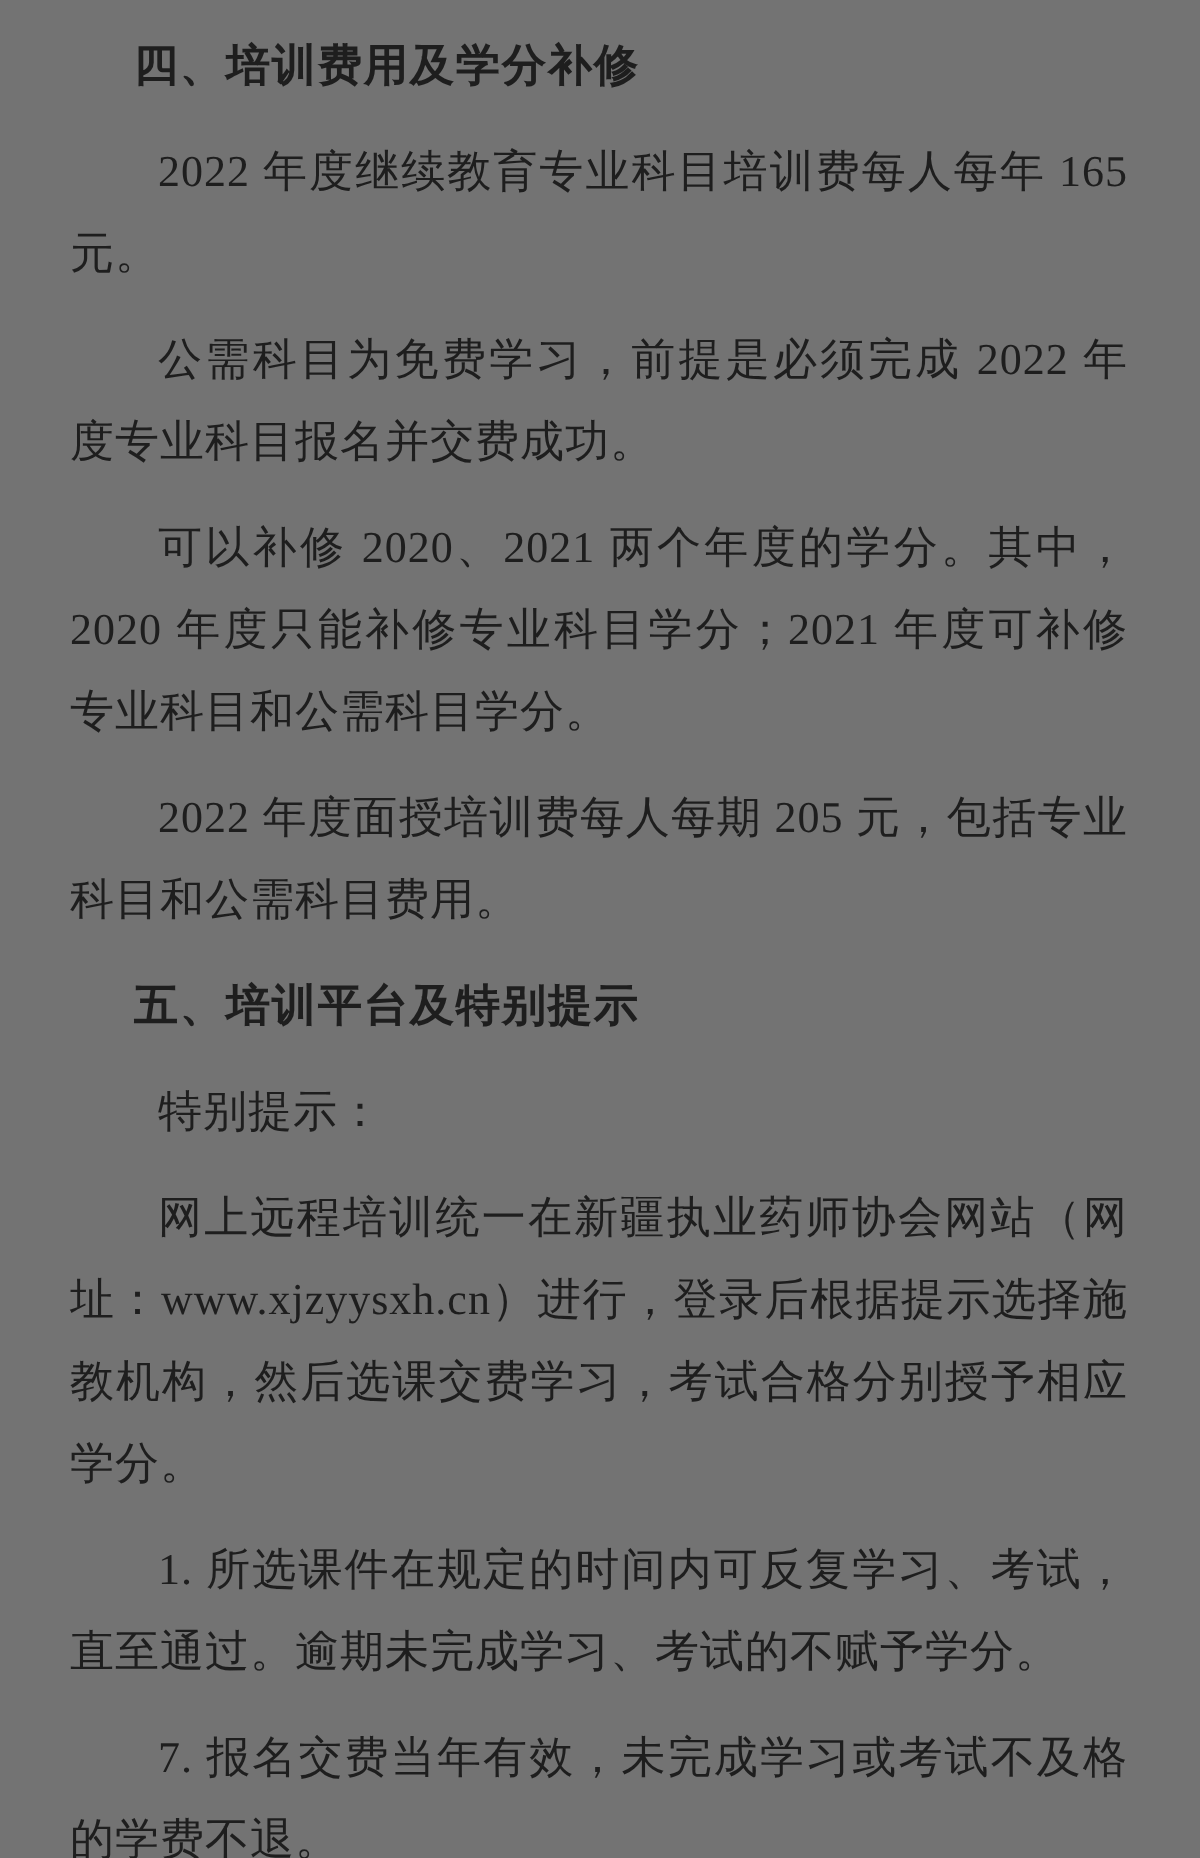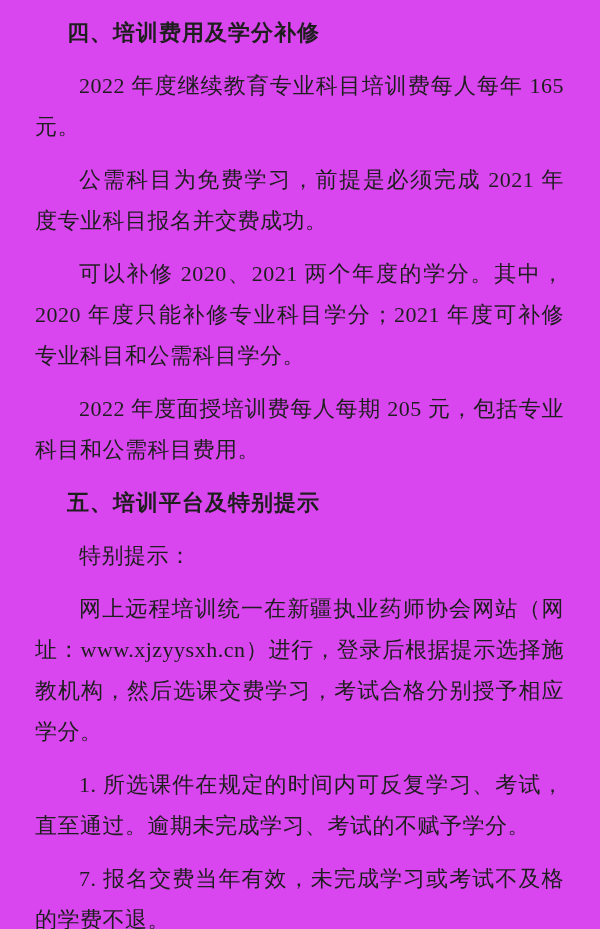--- a/index.html
+++ b/index.html
@@ -31,26 +31,26 @@
     margin: 0;
     text-indent: 2em;
     font-size: 22px;
     font-weight: bold;
     letter-spacing: 1px;
   }
 </style>
 </head>
 <body>
 
-<div class="page" style="background: #d946ef; color: rgb(30, 30, 30);">
+<div class="page" style="background: #737373; color: rgb(30, 30, 30);">
   <h2 class="heading">四、培训费用及学分补修</h2>
 
   <p class="para">2022 年度继续教育专业科目培训费每人每年 165 元。</p>
 
-  <p class="para">公需科目为免费学习，前提是必须完成 2021 年度专业科目报名并交费成功。</p>
+  <p class="para">公需科目为免费学习，前提是必须完成 2022 年度专业科目报名并交费成功。</p>
 
   <p class="para">可以补修 2020、2021 两个年度的学分。其中，2020 年度只能补修专业科目学分；2021 年度可补修专业科目和公需科目学分。</p>
 
 
   <p class="para">2022 年度面授培训费每人每期 205 元，包括专业科目和公需科目费用。</p>
 
   <h2 class="heading">五、培训平台及特别提示</h2>
 
   <p class="para">特别提示：</p>
 

